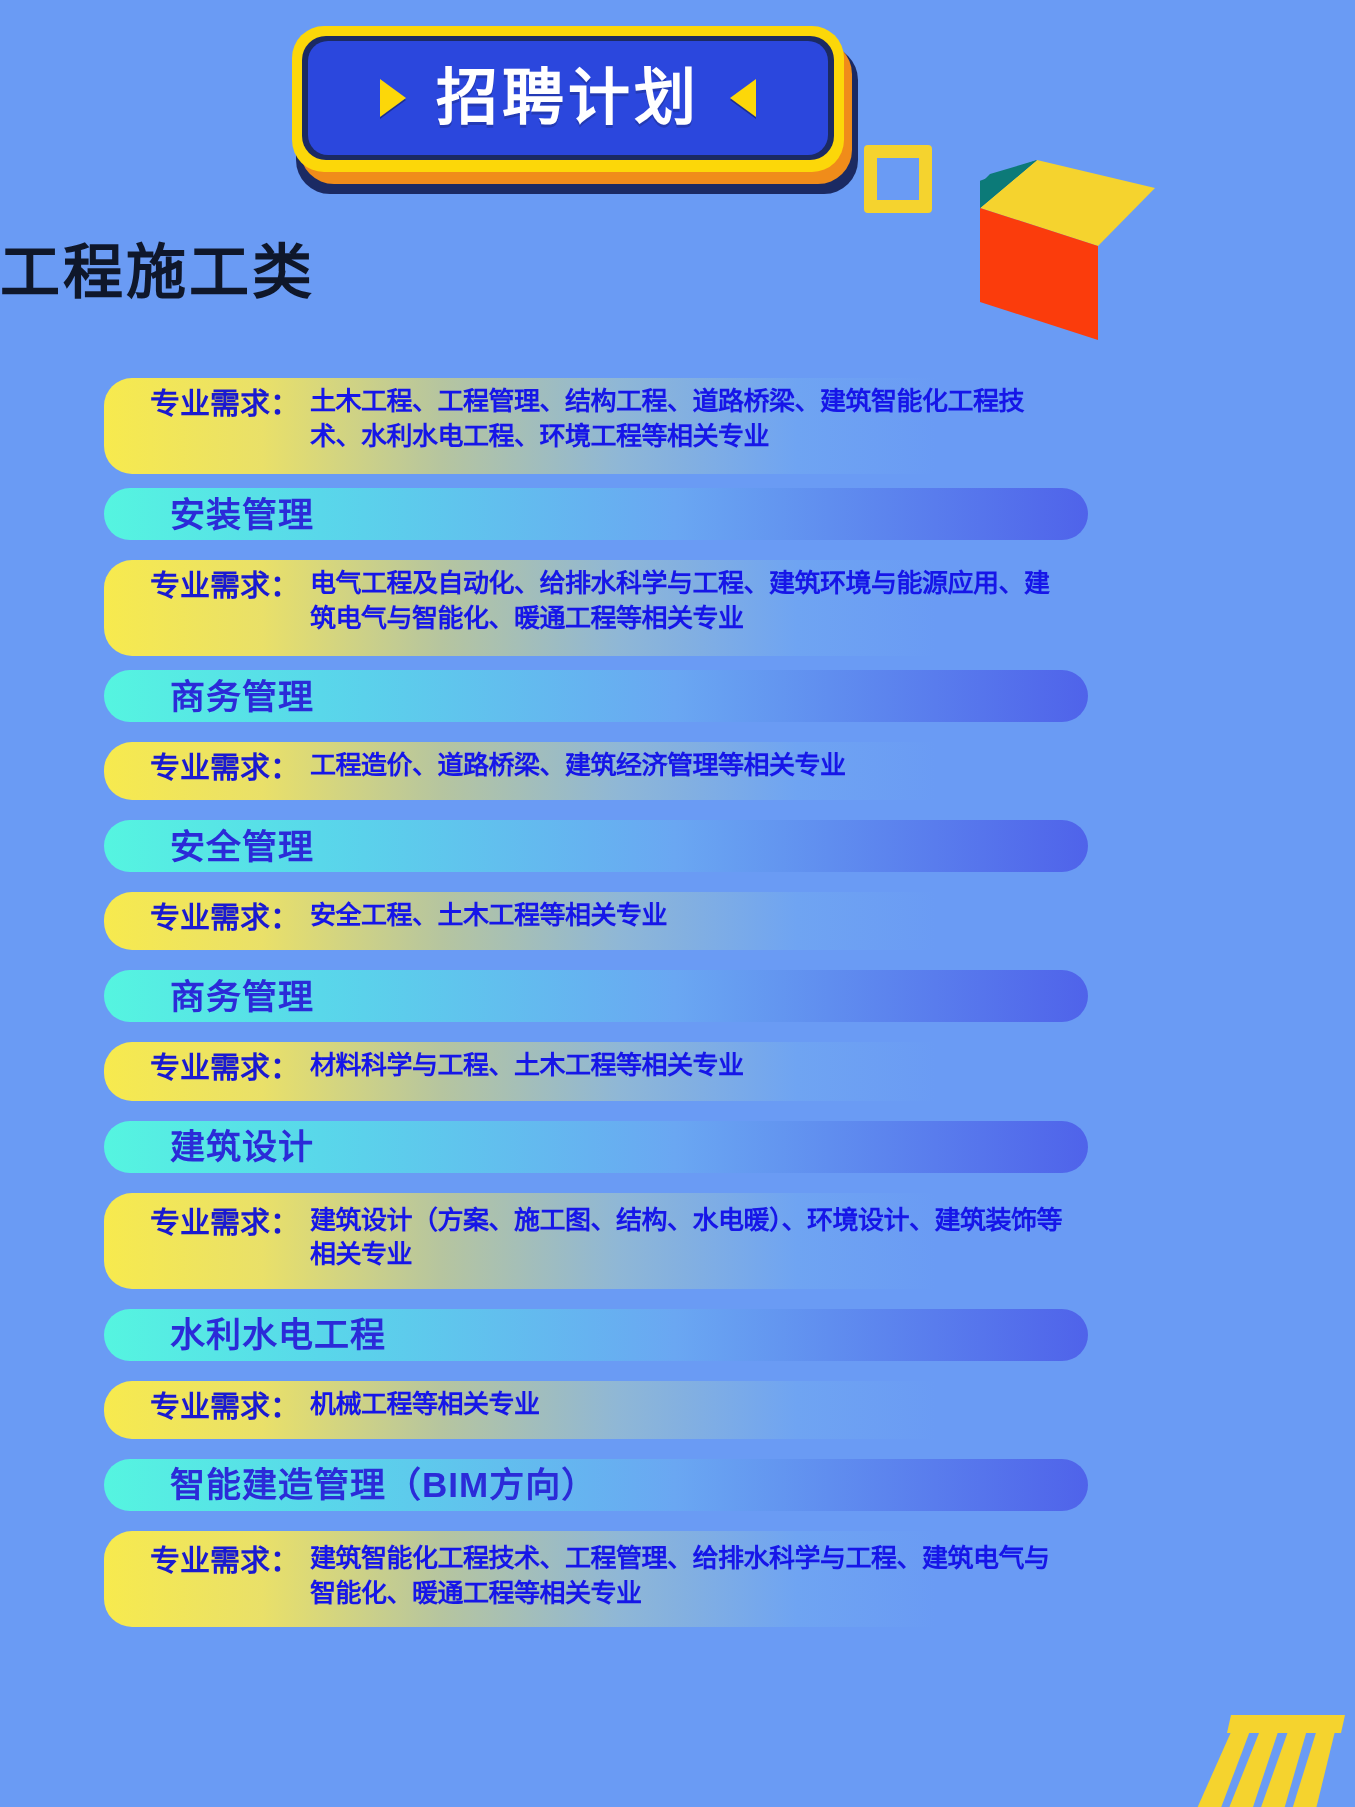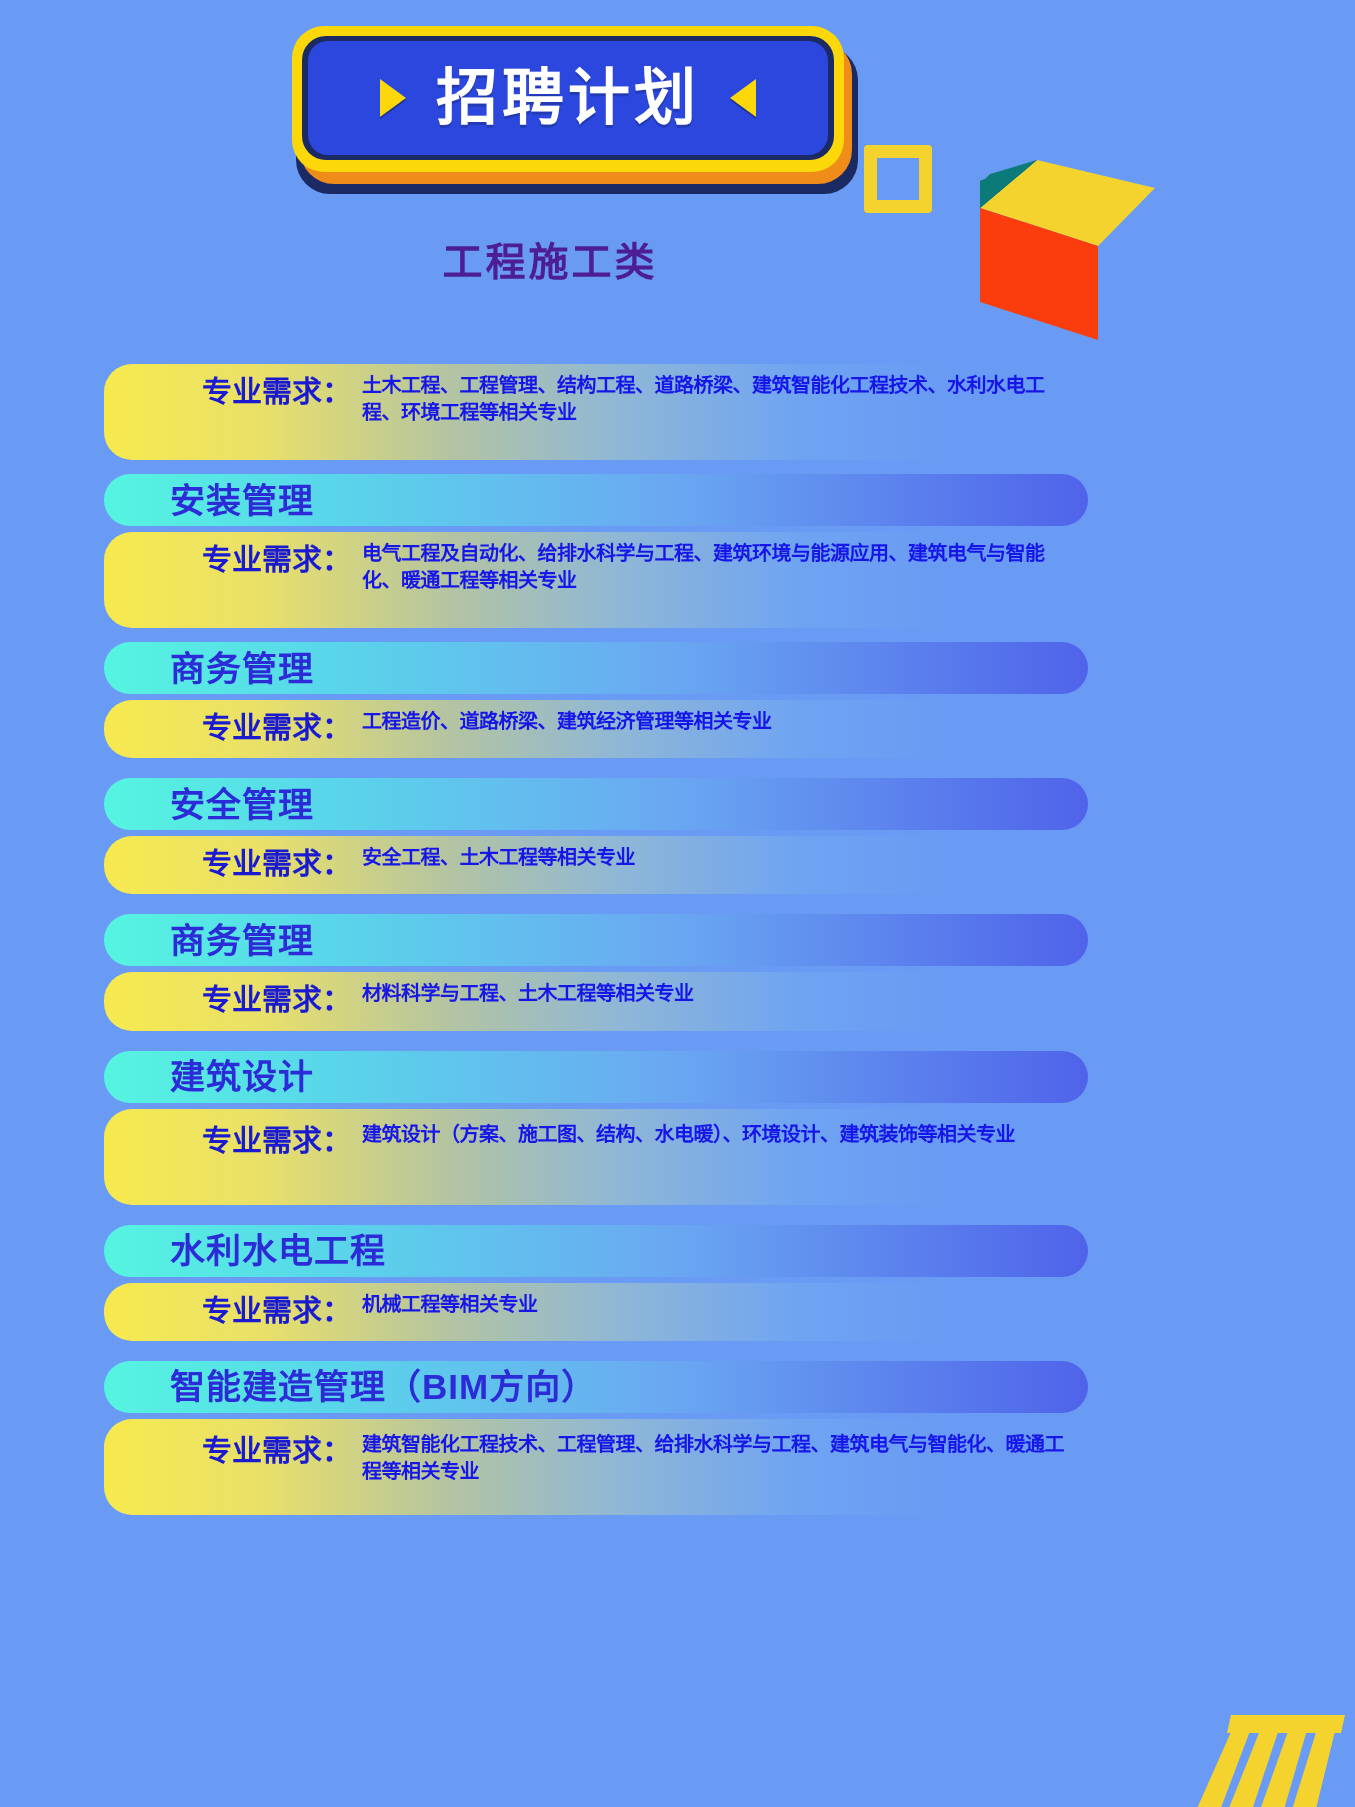--- a/index.html
+++ b/index.html
@@ -98,23 +98,23 @@
     filter:drop-shadow(0 2px 0 rgba(0,0,0,.35));
   }
   .tri-right { border-left:26px solid #fcd709; }
   .tri-left  { border-right:26px solid #fcd709; }
 
   
   .category-title {
     position:absolute;
     left:0; top:240px;
     width:1100px;
-    text-align:center;
-    color:#4c1d95;
-    font-size:40px;
+    text-align:left;
+    color:#0f172a;
+    font-size:60px;
     font-weight:bold;
     letter-spacing:3px;
     line-height:1.1;
   }
 
   
   .list {
     position:absolute;
     left:0; top:358px;
     width:1355px;
@@ -135,44 +135,45 @@
   .pill-label {
     color:#2b2bd8;
     font-size:35px;
     font-weight:bold;
     letter-spacing:1px;
     line-height:1;
   }
 
   .detail {
     margin-left:104px;
-    margin-top:6px;
+    margin-top:20px;
     width:990px;
     min-height:54px;
     border-radius:28px;
     background:linear-gradient(90deg,#f7ea4e 0%,#e9e069 16%,#b6c59f 34%,#8fb7d6 52%,#6fa4f2 70%,#6a9bf4 84%,#6a9bf4 100%);
     display:flex;
     align-items:flex-start;
-    padding:8px 22px 10px 98px;
+    padding:8px 22px 10px 46px;
+    font-family:Liberation Mono, monospace;
   }
   .detail.two-line  { min-height:96px; }
   .detail.pad-extra { padding-top:12px; }
 
   .detail-label {
     color:#1a1ad0;
     font-size:30px;
     font-weight:bold;
     white-space:nowrap;
     line-height:1.34;
     flex:0 0 auto;
     letter-spacing:0px;
   }
   .detail-value {
     color:#1616e8;
-    font-size:20px;
+    font-size:26px;
     font-weight:bold;
     line-height:1.34;
     letter-spacing:-0.5px;
     margin-left:10px;
   }
 
   .gap-1 { height:14px; }
   .gap-2 { height:20px; }
 </style>
 </head>

